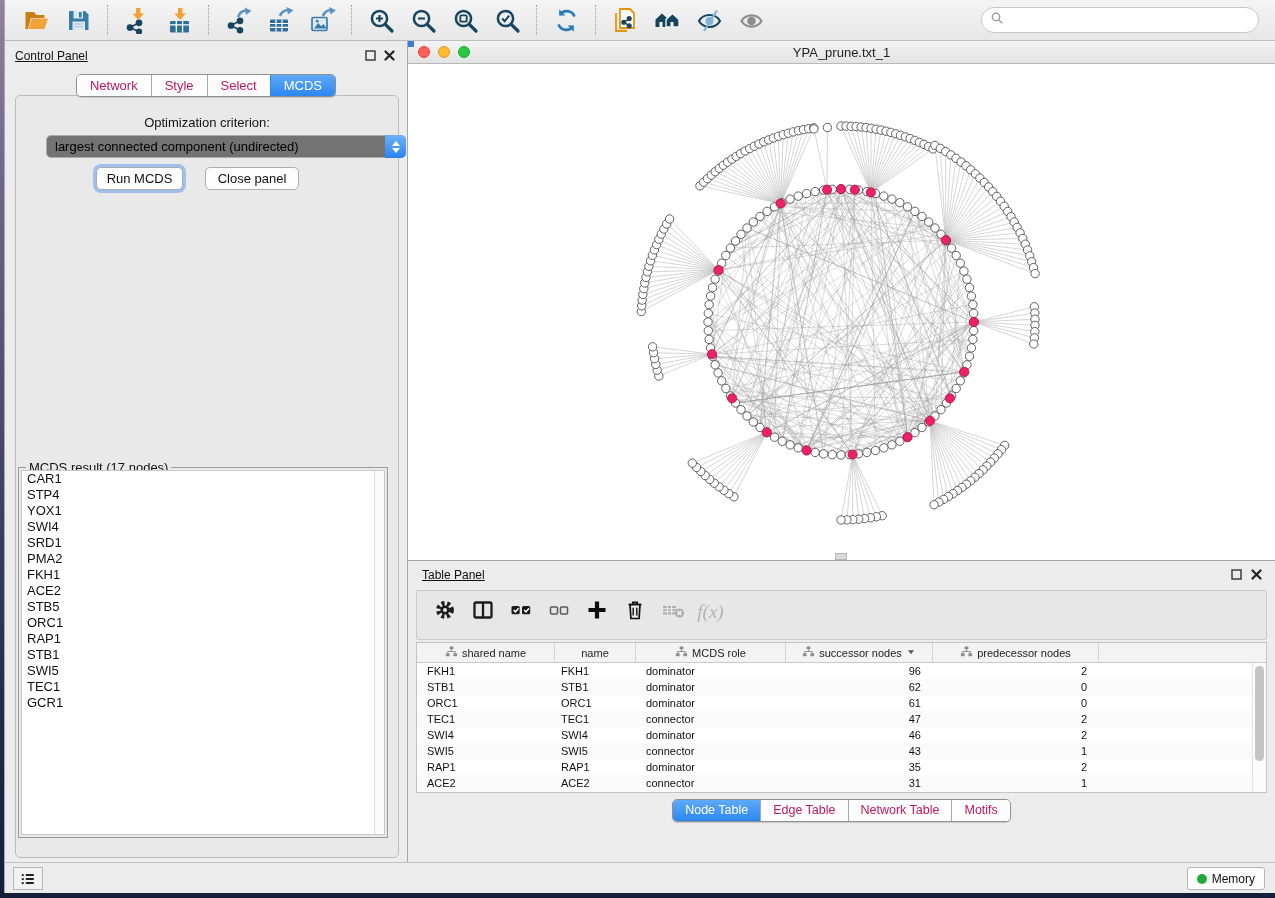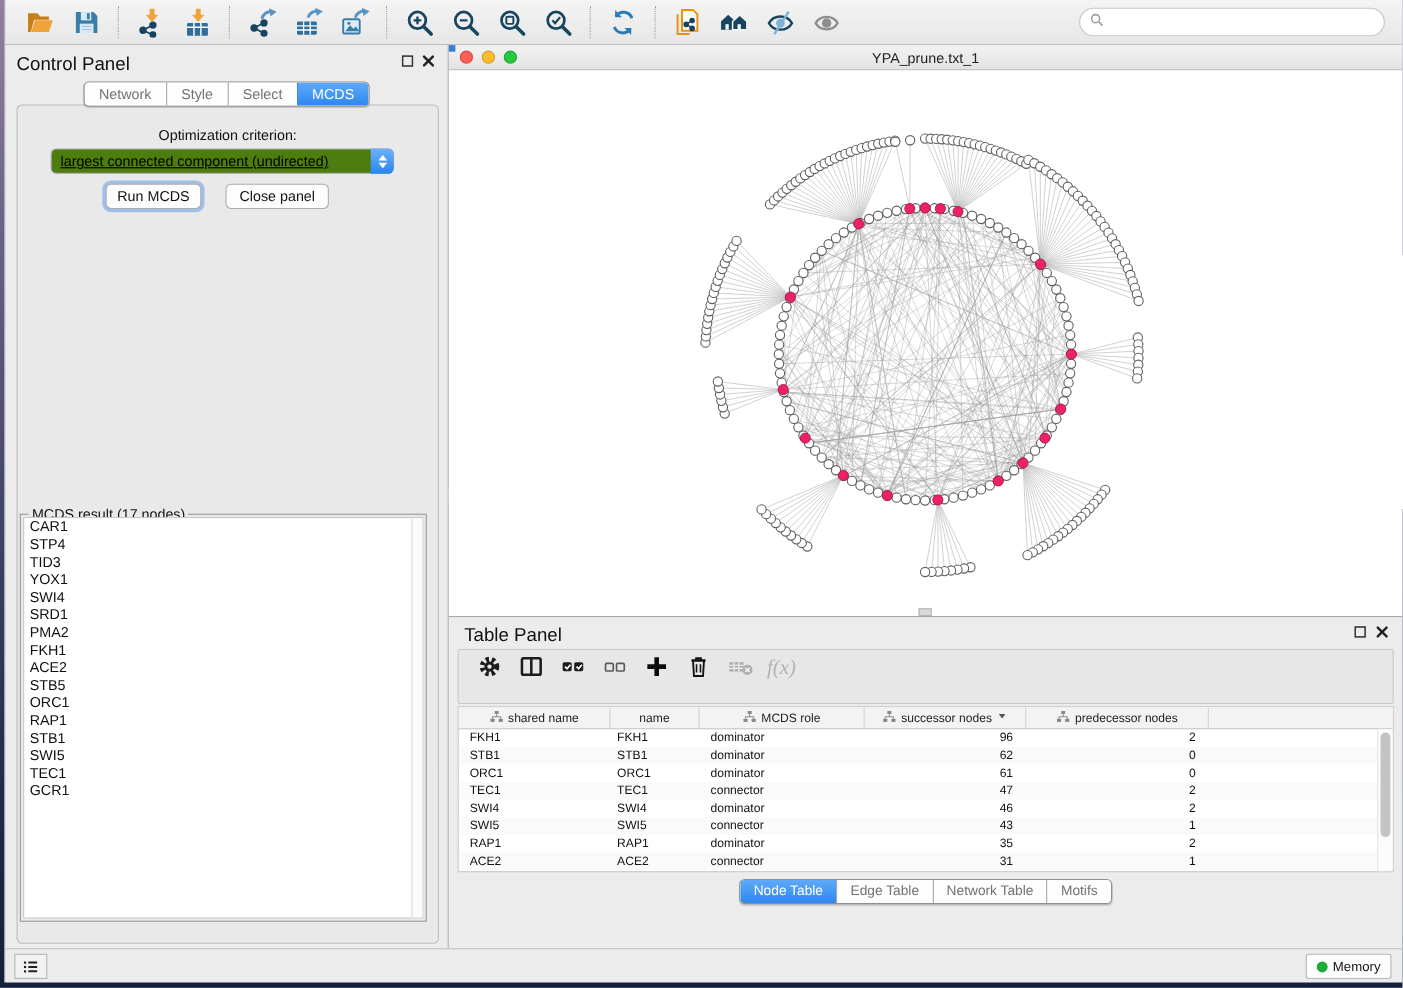--- a/index.html
+++ b/index.html
@@ -24,39 +24,39 @@
   .tbtn svg { width:27px; height:27px; display:block; }
   .tsep { width:1px; height:30px; margin:0 8px; border-left:1px dotted #9d9d9d; }
   .searchbox {
     margin-left:auto; margin-right:6px; width:278px; height:26px;
     background:#fff; border:1px solid #c6c6c6; border-radius:13px;
     display:flex; align-items:center; padding:0 8px;
   }
   .searchbox svg { width:14px; height:14px; flex:0 0 auto; }
   .searchbox input { border:none; outline:none; flex:1; height:20px; font-size:12px; background:transparent; margin-left:5px; }
   
-  .panel-title { position:absolute; font-size:17px; color:#111; }
+  .panel-title { position:absolute; font-size:12px; color:#111;text-decoration:underline; }
   .pctl { position:absolute; width:13px; height:13px; display:flex; align-items:center; justify-content:center; }
   .pctl svg { width:11px; height:11px; }
   
   .control-panel { position:absolute; left:0; top:41px; width:402px; bottom:31px; background:#ececec; }
   .cp-tabs { position:absolute; top:33px; left:0; width:100%; display:flex; justify-content:center; z-index:3; }
   .seg-group { display:inline-flex; border:1px solid #8f8f8f; border-radius:5px; overflow:hidden; background:#fdfdfd; box-shadow:0 1px 1px rgba(0,0,0,.15); }
-  .seg { font-size:13px; color:#737373; padding:2px 13px; line-height:17px; background:#fdfdfd; border-left:1px solid #a8a8a8; cursor:default; white-space:nowrap; }
+  .seg { font-size:13px; color:#be185d; padding:2px 13px; line-height:17px; background:#fdfdfd; border-left:1px solid #a8a8a8; cursor:default; white-space:nowrap; }
   .seg:first-child { border-left:none; }
   .seg.active { background:linear-gradient(#5fa9f8,#2c87f0); color:#fff; border-left-color:#2c87f0; }
   .cp-content {
     position:absolute; left:10px; top:54px; right:8px; bottom:4px;
     background:#e9e9e9; border:1px solid #bcbcbc; border-radius:5px;
   }
   .opt-label { position:absolute; top:19px; width:100%; text-align:center; font-size:13px; color:#111; }
   .dropdown {
-    position:absolute; left:30px; top:39px; width:312px; height:23px;
-    background:#4d7c0f; border:1px solid #ababab; border-radius:5px;
-    display:flex; align-items:center; font-size:13px;text-decoration:underline;
+    position:absolute; left:30px; top:39px; width:360px; height:23px;
+    background:#737373; border:1px solid #ababab; border-radius:5px;
+    display:flex; align-items:center; font-size:13px;
   }
   .dropdown .dd-text { flex:1; padding:0 8px; white-space:nowrap; overflow:hidden; }
   .dd-stepper {
     width:21px; height:23px; margin:-1px -1px -1px 0; border-radius:0 5px 5px 0;
     background:linear-gradient(#6db1f9,#2a85f0);
     display:flex; flex-direction:column; align-items:center; justify-content:center; gap:2px;
   }
   .dd-stepper i { display:block; width:0; height:0; border-left:4px solid transparent; border-right:4px solid transparent; }
   .dd-up { border-bottom:5px solid #fff; }
   .dd-down { border-top:5px solid #fff; }
@@ -85,21 +85,21 @@
   .tl-min { background:#febc2e; border:1px solid #d89b22; }
   .tl-max { background:#28c840; border:1px solid #1ea832; }
   .net-title { position:absolute; left:0; right:0; text-align:center; font-size:13px; color:#222; }
   .net-client { position:absolute; left:0; top:23px; right:0; bottom:0; background:#fff; }
   .net-client svg { display:block; }
   
   .table-panel { position:absolute; left:403px; top:560px; right:0; bottom:31px; background:#ececec; border-top:1px solid #a8a8a8; }
   .tp-toolbar {
     position:absolute; left:8px; right:8px; top:29px; height:50px;
     background:#e7e7e7; border:1px solid #c9c9c9; border-radius:2px;
-    display:flex; align-items:flex-start; padding:0 12px; gap:7px;
+    display:flex; align-items:flex-end; padding:10px 12px; gap:7px;
   }
   .tp-btn { width:31px; height:34px; display:flex; align-items:center; justify-content:center; }
   .tp-btn svg { width:24px; height:24px; }
   .fx { font-size:19px; color:#b3b3b3; font-family:"Liberation Serif", serif; font-style:italic; }
   .tp-table { position:absolute; left:8px; right:8px; top:81px; bottom:69px; background:#fff; border:1px solid #c4c4c4; }
   .tp-header { display:flex; height:20px; background:#f3f3f3; border-bottom:1px solid #c9c9c9; }
   .th { display:flex; align-items:center; justify-content:center; gap:4px; font-size:11px; color:#222; border-right:1px solid #d4d4d4; position:relative; }
   .th svg.tree { width:13px; height:13px; }
   .th svg.sort { width:10px; height:10px; }
   .tp-body { position:absolute; left:0; right:14px; top:20px; bottom:0; overflow:hidden; }
@@ -335,21 +335,20 @@
             <i class="dd-down"></i>
           </span>
       </div>
       <button class="btn btn-run">Run MCDS</button>
       <button class="btn btn-close">Close panel</button>
       <div class="result-box">
         <span class="result-legend">MCDS result (17 nodes)</span>
         <div class="result-list" id="mcds-list">
             <div class="mcds-item">CAR1</div>
             <div class="mcds-item">STP4</div>
-            <div class="mcds-item">TID3</div>
             <div class="mcds-item">YOX1</div>
             <div class="mcds-item">SWI4</div>
             <div class="mcds-item">SRD1</div>
             <div class="mcds-item">PMA2</div>
             <div class="mcds-item">FKH1</div>
             <div class="mcds-item">ACE2</div>
             <div class="mcds-item">STB5</div>
             <div class="mcds-item">ORC1</div>
             <div class="mcds-item">RAP1</div>
             <div class="mcds-item">STB1</div>

